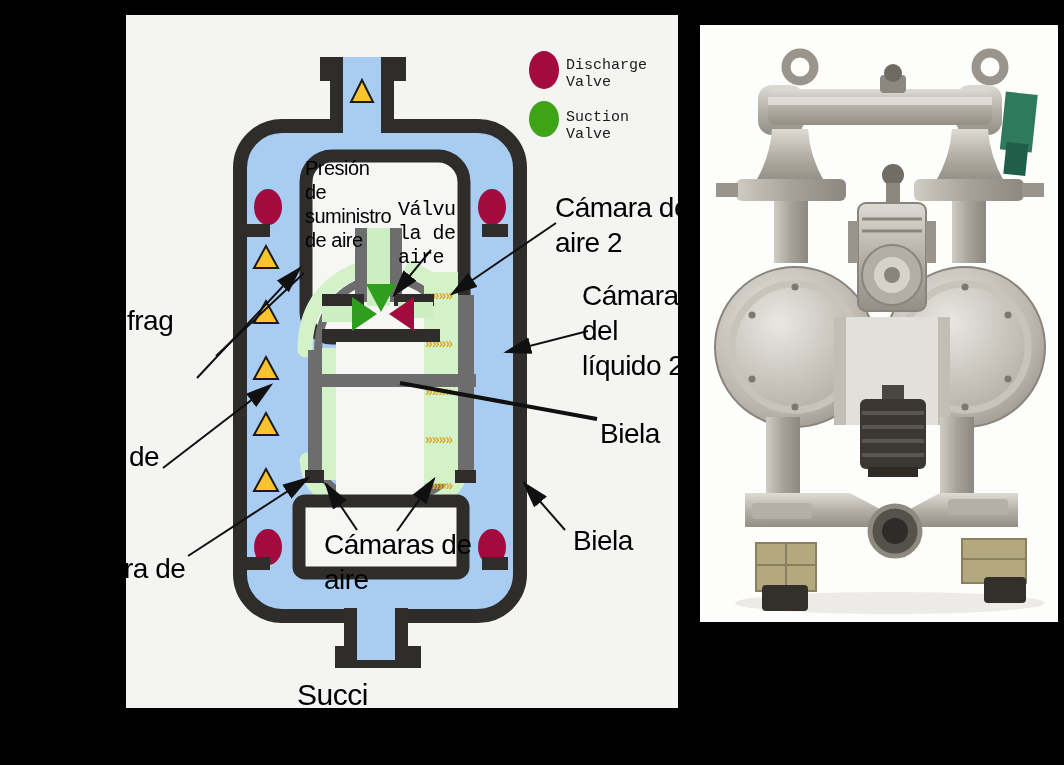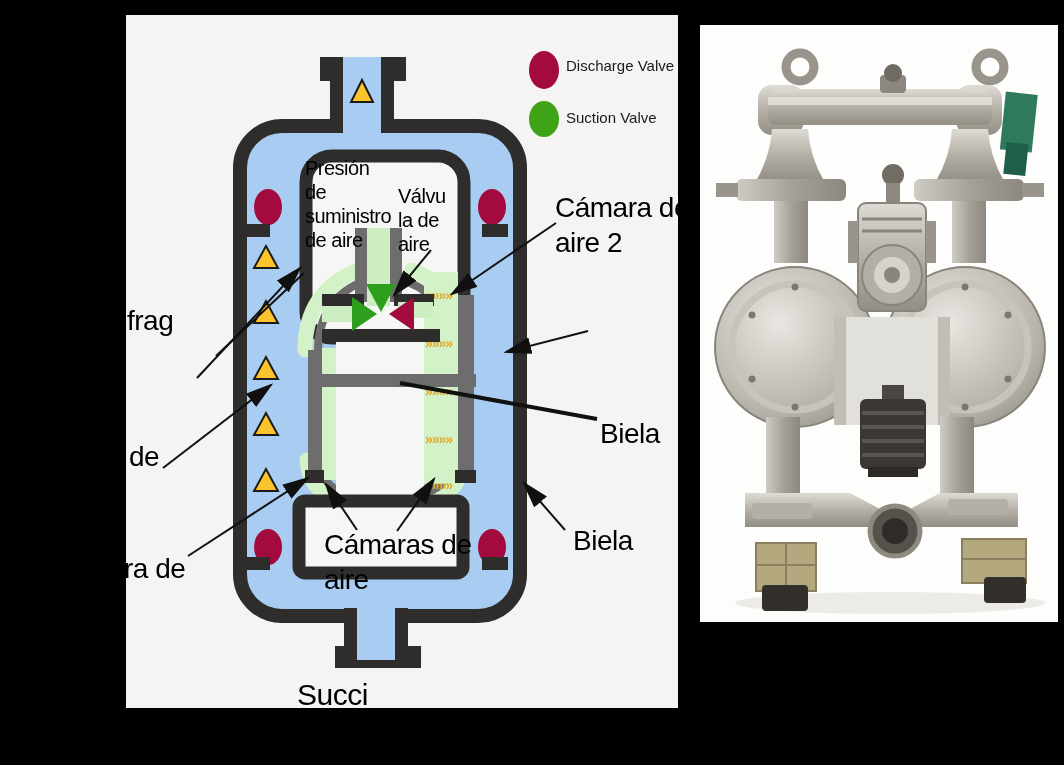--- a/index.html
+++ b/index.html
@@ -8,21 +8,21 @@
   .panel{position:absolute;overflow:hidden;}
   #diagram-panel{left:126px;top:15px;width:552px;height:693px;background:#f4f4f3;}
   #photo-panel{left:700px;top:25px;width:358px;height:597px;background:#fdfdfc;}
   #diagram-svg,#photo-svg{position:absolute;left:0;top:0;}
   .lbl{position:absolute;color:#000;white-space:pre-line;line-height:1.2;
        letter-spacing:-0.5px;}
   .lbl-big{font-size:28px;line-height:35px;}
   .lbl-small{font-size:20px;line-height:24px;}
   .lbl-huge{font-size:30px;line-height:37px;}
   .legend-ellipse{position:absolute;border-radius:50%;}
-  .legend-text{position:absolute;font-size:15px;color:#1a1a1a;letter-spacing:0;}
+  .legend-text{position:absolute;font-size:15px;color:#1a1a1a;letter-spacing:0;font-family:Liberation Mono, monospace;}
 </style>
 </head>
 <body>
 
 <div class="canvas" style="position:absolute;inset:0;">
 
   <section class="panel" id="diagram-panel">
 
     <svg id="diagram-svg" width="552" height="693" viewBox="126 15 552 693">
       <defs>
@@ -129,25 +129,28 @@
         <line x1="565" y1="530" x2="524" y2="483" marker-end="url(#ah)"></line>
         <line x1="431" y1="250" x2="394" y2="295" marker-end="url(#ah)"></line>
         <line x1="400" y1="383" x2="597" y2="419" stroke-width="4"></line>
       </g>
     </svg>
 
     <div class="lbl lbl-small" style="left:179px;top:141px;">Presión
 de
 suministro
 de aire</div>
-    <div class="lbl lbl-small" style="left:272px;top:169px;">Válvu
+    <div class="lbl lbl-small" style="left:272px;top:183px;font-family:Liberation Mono, monospace;">Válvu
 la de
 aire</div>
     <div class="lbl lbl-big" style="left:429px;top:175px;width:170px;">Cámara de
 aire 2</div>
+    <div class="lbl lbl-big" style="left:456px;top:263px;width:170px;">Cámara
+del
+líquido 2</div>
     <div class="lbl lbl-big" style="left:474px;top:383px;margin-top:18px;">Biela</div>
     <div class="lbl lbl-big" style="left:447px;top:508px;">Biela</div>
     <div class="lbl lbl-big" style="left:198px;top:512px;">Cámaras de
 aire</div>
     <div class="lbl lbl-big" style="left:1px;top:288px;">frag</div>
     <div class="lbl lbl-big" style="left:3px;top:424px;">de</div>
     <div class="lbl lbl-big" style="left:-2px;top:536px;text-align:center;">ra de</div>
     <div class="lbl lbl-huge" style="left:171px;top:661px;">Succi</div>
 
     <div>

